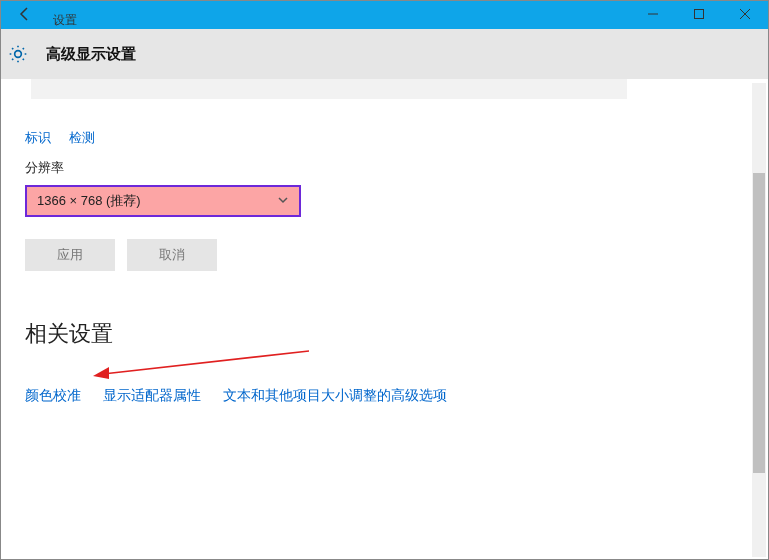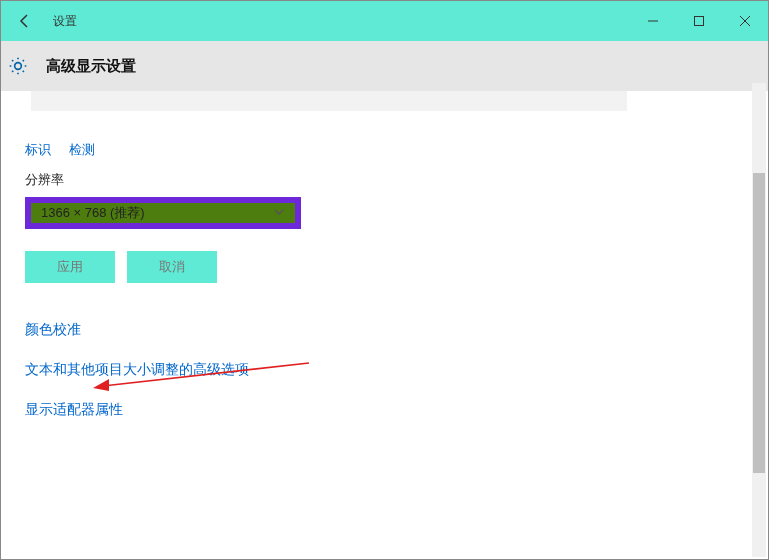--- a/index.html
+++ b/index.html
@@ -7,24 +7,24 @@
     font-family: "Microsoft YaHei", "Segoe UI", sans-serif;
     font-size: 13px;
     background: #fff;
     width: 769px;
     height: 560px;
     overflow: hidden;
     position: relative;
     border: 1px solid #888;
   }
   .titlebar {
-    height: 40px;
+    height: 28px;
     display: flex;
-    align-items: center;
-    background: #5eead4;
+    align-items: flex-end;
+    background: #0ea5e9;
   }
   .titlebar .back {
     width: 48px; height: 30px;
     display:flex;align-items:center;justify-content:center;
     font-size:16px;color:#333;
   }
   .titlebar .title { flex:0 0 auto; padding-left:4px; color:#333; font-size:12px;}
   .titlebar .spacer { flex:1; }
   .winbtn { width:46px; height:30px; display:flex;align-items:center;justify-content:center; color:#333;}
   .winbtn svg { width:10px; height:10px; }
@@ -55,43 +55,43 @@
     margin-top:14px;
     display:flex;
     gap:18px;
   }
   .link { color:#0066cc; font-size:13px; cursor:pointer;margin-top:16px;}
   .section-label { margin-top:12px; font-size:13px; color:#222;}
   .combo {
     margin-top:8px;
     width: 276px;
     height:32px;
-    border:6px solid #6d28d9;
+    border:2px solid #6d28d9;
     display:flex;align-items:center;justify-content:space-between;
     padding:0 10px;
-    background:#4d7c0f;
+    background:#fca5a5;
     cursor:pointer;
   }
   .combo span { font-size:13px; color:#222;}
   .chev { font-size:12px; color:#555;}
   .btnrow { margin-top:22px; display:flex; gap:12px;}
   .btn {
     width:90px; height:32px;
-    background:#5eead4; color:#777;
+    background:#e5e5e5; color:#777;
     display:flex;align-items:center;justify-content:center;
     font-size:13px;
     border:none;
   }
   .related-heading {
     margin-top:48px;
     font-size:22px;
     font-weight:400;
     color:#222;
   }
-  .related-links { margin-top:22px; display:flex; flex-direction:column; gap:6px;}
+  .related-links { margin-top:22px; display:flex; flex-direction:row; gap:22px;}
   .related-links .link { font-size:14px;}
   .scrollbar-track {
     position:absolute; right:2px; top:82px; width:14px; bottom:2px;
     background:#f0f0f0;
   }
   .scrollbar-thumb {
     position:absolute; left:1px; width:12px;
     top:90px; height:300px;
     background:#c0c0c0;
   }
@@ -156,25 +156,26 @@
           <path d="M2 4 L6 8 L10 4" stroke="#555" stroke-width="1.5" fill="none"></path>
         </svg>
     </span>
   </div>
 
   <div class="btnrow">
     <button class="btn">应用</button>
     <button class="btn">取消</button>
   </div>
 
+  <div class="related-heading">相关设置</div>
 
   <div class="related-links">
     <span class="link">颜色校准</span>
+    <span class="link">显示适配器属性</span>
     <span class="link">文本和其他项目大小调整的高级选项</span>
-    <span class="link">显示适配器属性</span>
   </div>
 
   <svg class="arrow" style="left:90px; top:270px; width:220px; height:40px;" viewBox="0 0 220 40">
     <line x1="218" y1="2" x2="12" y2="25" stroke="#e02020" stroke-width="1.6"></line>
     <polygon points="2,27 18,18 18,30" fill="#e02020"></polygon>
   </svg>
 
 </div>
 
 <div class="scrollbar-track">

